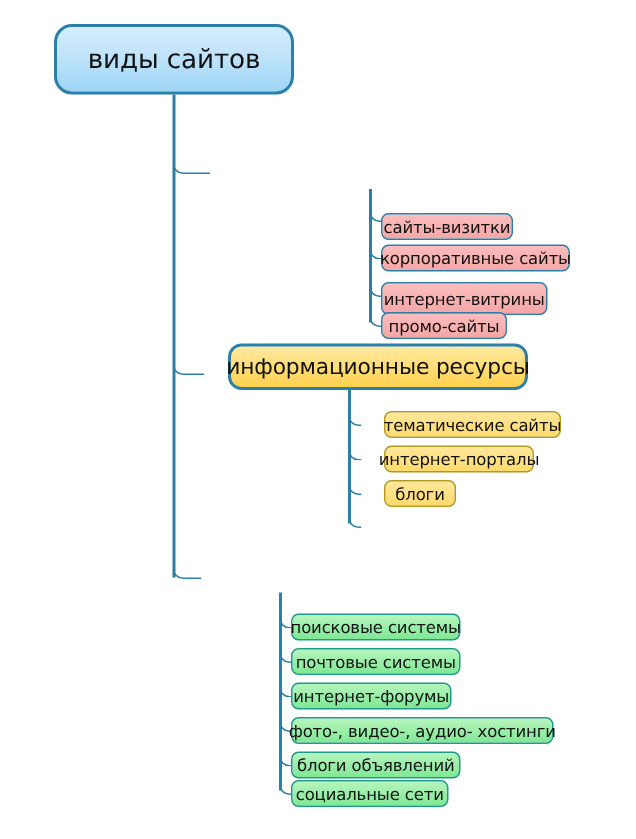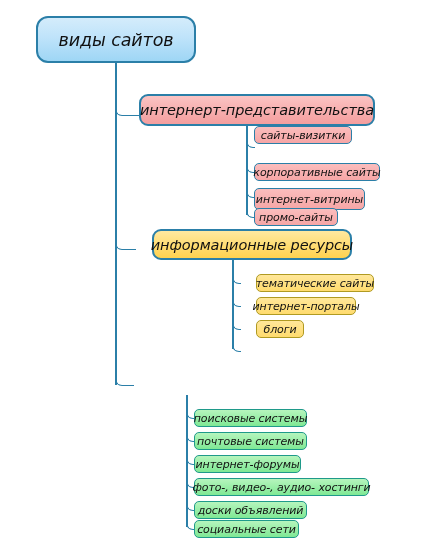--- a/index.html
+++ b/index.html
@@ -26,21 +26,20 @@
     box-sizing: border-box;
     display: flex;
     align-items: center;
     justify-content: center;
     white-space: nowrap;
     color: #111111;
     border-style: solid;
     border-width: 1.5px;
     border-radius: 7px;
     letter-spacing: -0.1px;
-    font-style: italic;
   }
 
   
   .node.root {
     background: linear-gradient(180deg, #d4ecfb 0%, #bfe3fa 45%, #9ed6f5 100%);
     border-color: #2b7fa8;
     border-width: 2px;
     border-radius: 12px;
     font-size: 17.5px;
   }
@@ -104,26 +103,25 @@
 <body>
 
 <div id="mindmap">
 
   <div class="node root" style="left:36px; top:16px; width:160px; height:47px;">виды сайтов</div>
 
   <div class="conn v" style="left:115px; top:63px; height:322px;"></div>
 
   <div class="conn elbow" style="left:115px; top:100px; width:24px; height:15px;"></div>
 
-  <div class="node topic pink" style="left:139px; top:94px; width:236px; height:32px;">интернерт-представительства</div>
 
   <div class="conn v" style="left:246px; top:126px; height:89px;"></div>
 
   <div class="conn elbow" style="left:246px; top:139px; width:8px; height:8px;"></div>
-  <div class="node leaf pink" style="left:254px; top:126px; width:98px; height:18px;text-align:right;">сайты-визитки</div>
+  <div class="node leaf pink" style="left:254px; top:142px; width:88px; height:18px;text-align:right;">сайты-визитки</div>
 
   <div class="conn elbow" style="left:246px; top:164px; width:8px; height:8px;"></div>
   <div class="node leaf pink" style="left:254px; top:163px; width:126px; height:18px;">корпоративные сайты</div>
 
   <div class="conn elbow" style="left:246px; top:189px; width:8px; height:8px;"></div>
   <div class="node leaf pink" style="left:254px; top:188px; width:111px; height:22px;">интернет-витрины</div>
 
   <div class="conn elbow" style="left:246px; top:209px; width:8px; height:8px;"></div>
   <div class="node leaf pink" style="left:254px; top:208px; width:84px; height:18px;">промо-сайты</div>
 
@@ -155,18 +153,18 @@
   <div class="conn elbow" style="left:186px; top:433px; width:8px; height:8px;"></div>
   <div class="node leaf green" style="left:194px; top:432px; width:113px; height:18px;">почтовые системы</div>
 
   <div class="conn elbow" style="left:186px; top:456px; width:8px; height:8px;"></div>
   <div class="node leaf green" style="left:194px; top:455px; width:107px; height:18px;">интернет-форумы</div>
 
   <div class="conn elbow" style="left:186px; top:479px; width:8px; height:8px;"></div>
   <div class="node leaf green" style="left:194px; top:478px; width:175px; height:18px;">фото-, видео-, аудио- хостинги</div>
 
   <div class="conn elbow" style="left:186px; top:502px; width:8px; height:8px;"></div>
-  <div class="node leaf green" style="left:194px; top:501px; width:113px; height:18px;">доски объявлений</div>
+  <div class="node leaf green" style="left:194px; top:501px; width:113px; height:18px;">блоги объявлений</div>
 
   <div class="conn elbow" style="left:186px; top:521px; width:8px; height:8px;"></div>
   <div class="node leaf green" style="left:194px; top:520px; width:105px; height:18px;">социальные сети</div>
 
 </div>
 
 </body></html>

